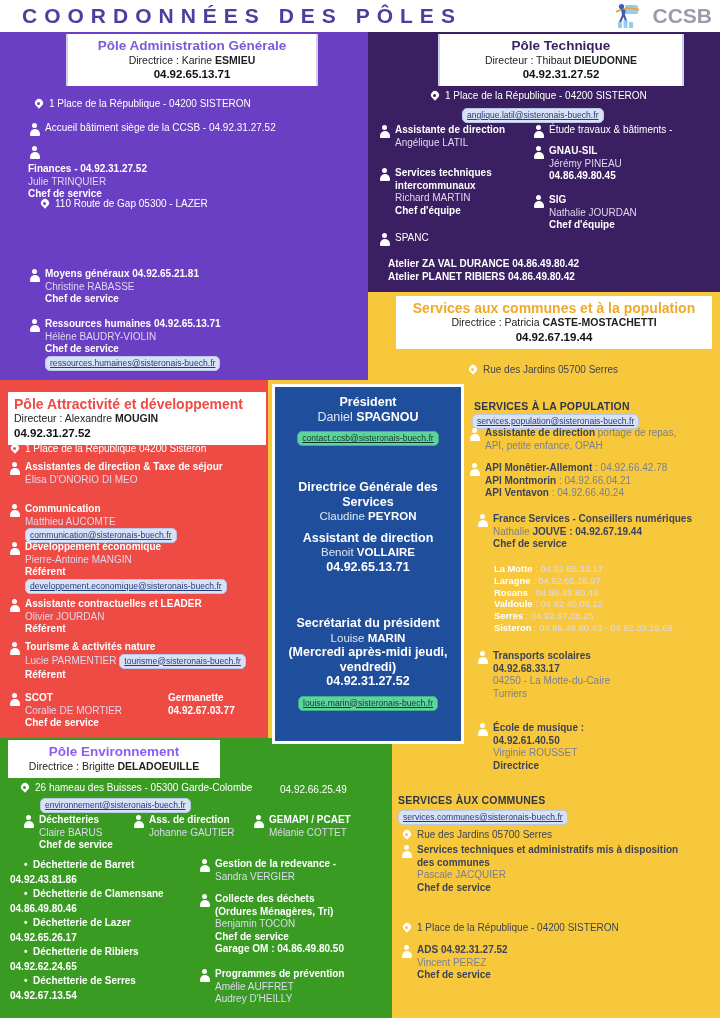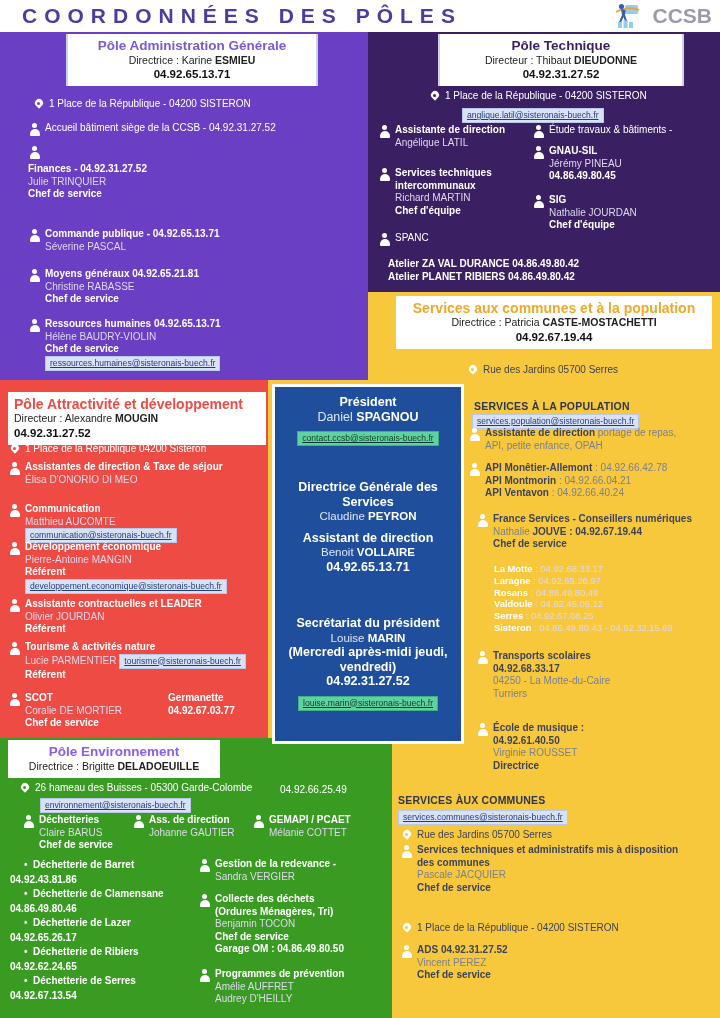--- a/index.html
+++ b/index.html
@@ -95,21 +95,21 @@
 
   
   .yel .txt, .yel .ln { color: #3d4358; }
   .yel .txt .nm { color: #7a7f92; }
   .yel .ico-person::before, .yel .ico-person::after { background: #fff; }
 
   
   .mail {
     display: inline-block; font-size: 8.6px; line-height: 11px;
     background: #d9e2f5; color: #233b7a; text-decoration: underline;
-    padding: 1px 4px; border-radius: 0; border: 1px solid #b9c8e8;
+    padding: 1px 4px; border-radius: 5px; border: 1px solid #b9c8e8;
     white-space: nowrap; font-weight: normal;
   }
   .mail-green { background: #5fd2a0; color: #103b2c; border-color: #3db184; }
 
   
   #president-box {
     position: absolute; left: 272px; top: 384px; width: 192px; height: 360px;
     background: #1f4e9c; border: 3px solid #fff; text-align: center;
     padding: 8px 8px; color: #fff;
   }
@@ -207,28 +207,25 @@
 
   <div class="row" style="left:28px; top:145px; width:300px;flex-direction:column;">
     <span class="ico ico-person"></span>
     <span class="txt">
       <span class="strong">Finances - 04.92.31.27.52</span><br>
       <span class="nm">Julie TRINQUIER</span><br>
       <span class="strong">Chef de service</span>
     </span>
   </div>
 
-
-  <div class="row" style="left:28px; top:228px; width:300px;">
-    <span class="ico ico-person"></span>
-    <span class="txt">
-      <span class="strong">Commande publique - 04.92.65.13.71</span><br>
-      <span class="nm">Séverine PASCAL</span>
-    </span>
-  </div>
+  <div class="row" style="left:38px; top:198px; width:300px;">
+    <span class="ico ico-pin pin-purple"></span>
+    <span class="txt strong">110 Route de Gap 05300 - LAZER</span>
+  </div>
+
 
   <div class="row" style="left:28px; top:268px; width:300px;">
     <span class="ico ico-person"></span>
     <span class="txt">
       <span class="strong">Moyens généraux 04.92.65.21.81</span><br>
       <span class="nm">Christine RABASSE</span><br>
       <span class="strong">Chef de service</span>
     </span>
   </div>
 

